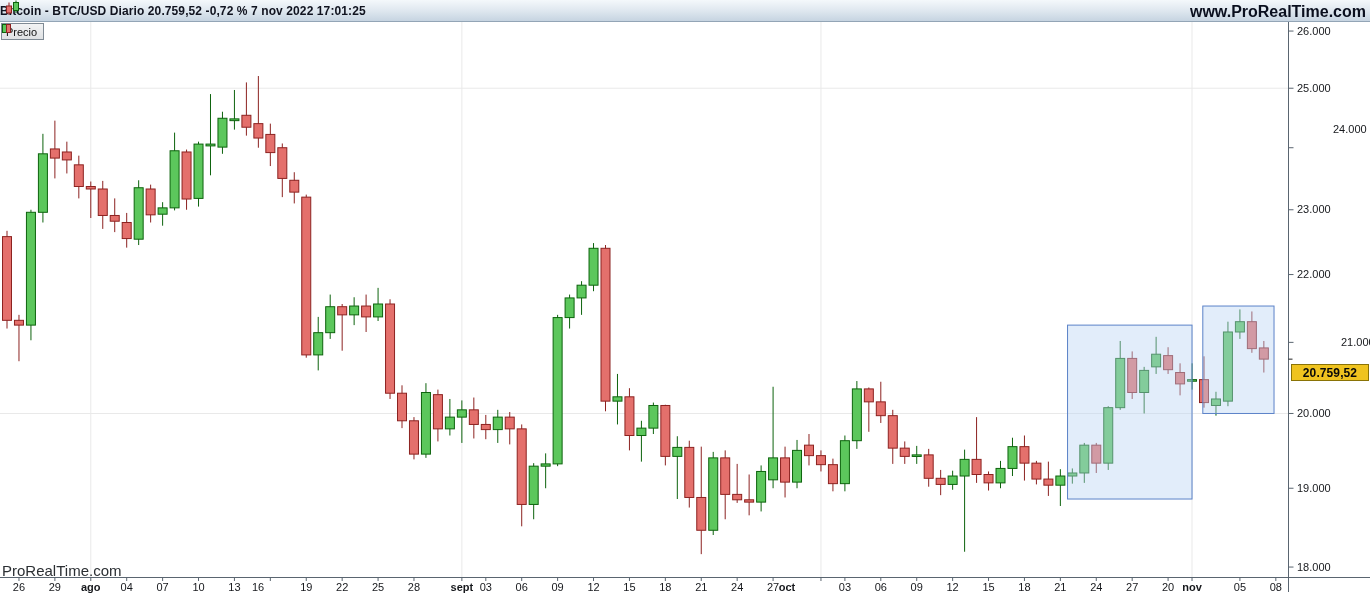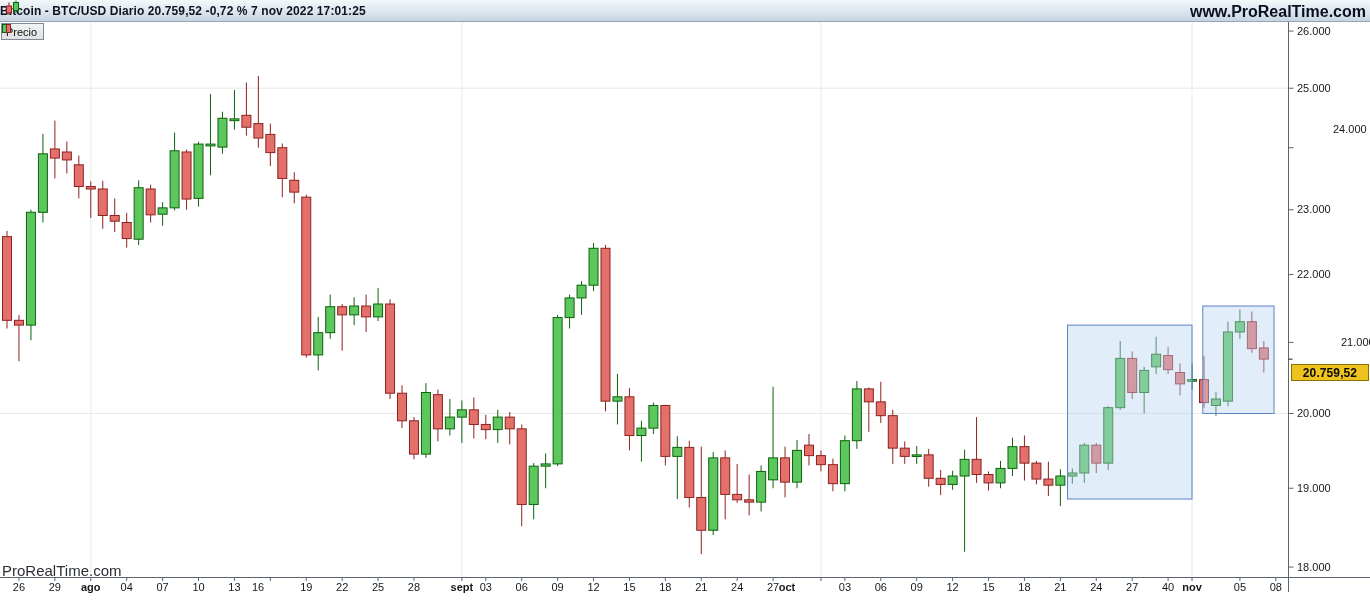--- a/index.html
+++ b/index.html
@@ -363,18 +363,18 @@
       <div class="xlab b" style="left: 787px;">oct</div>
       <div class="xlab" style="left: 844.9px;">03</div>
       <div class="xlab" style="left: 880.81px;">06</div>
       <div class="xlab" style="left: 916.72px;">09</div>
       <div class="xlab" style="left: 952.63px;">12</div>
       <div class="xlab" style="left: 988.54px;">15</div>
       <div class="xlab" style="left: 1024.45px;">18</div>
       <div class="xlab" style="left: 1060.36px;">21</div>
       <div class="xlab" style="left: 1096.27px;">24</div>
       <div class="xlab" style="left: 1132.18px;">27</div>
-      <div class="xlab" style="left: 1168.09px;">40</div>
+      <div class="xlab" style="left: 1168.09px;">20</div>
       <div class="xlab b" style="left: 1192.03px;">nov</div>
       <div class="xlab" style="left: 1239.91px;">05</div>
       <div class="xlab" style="left: 1275.82px;">08</div>
     </div>
 </div>
 
 </body></html>

